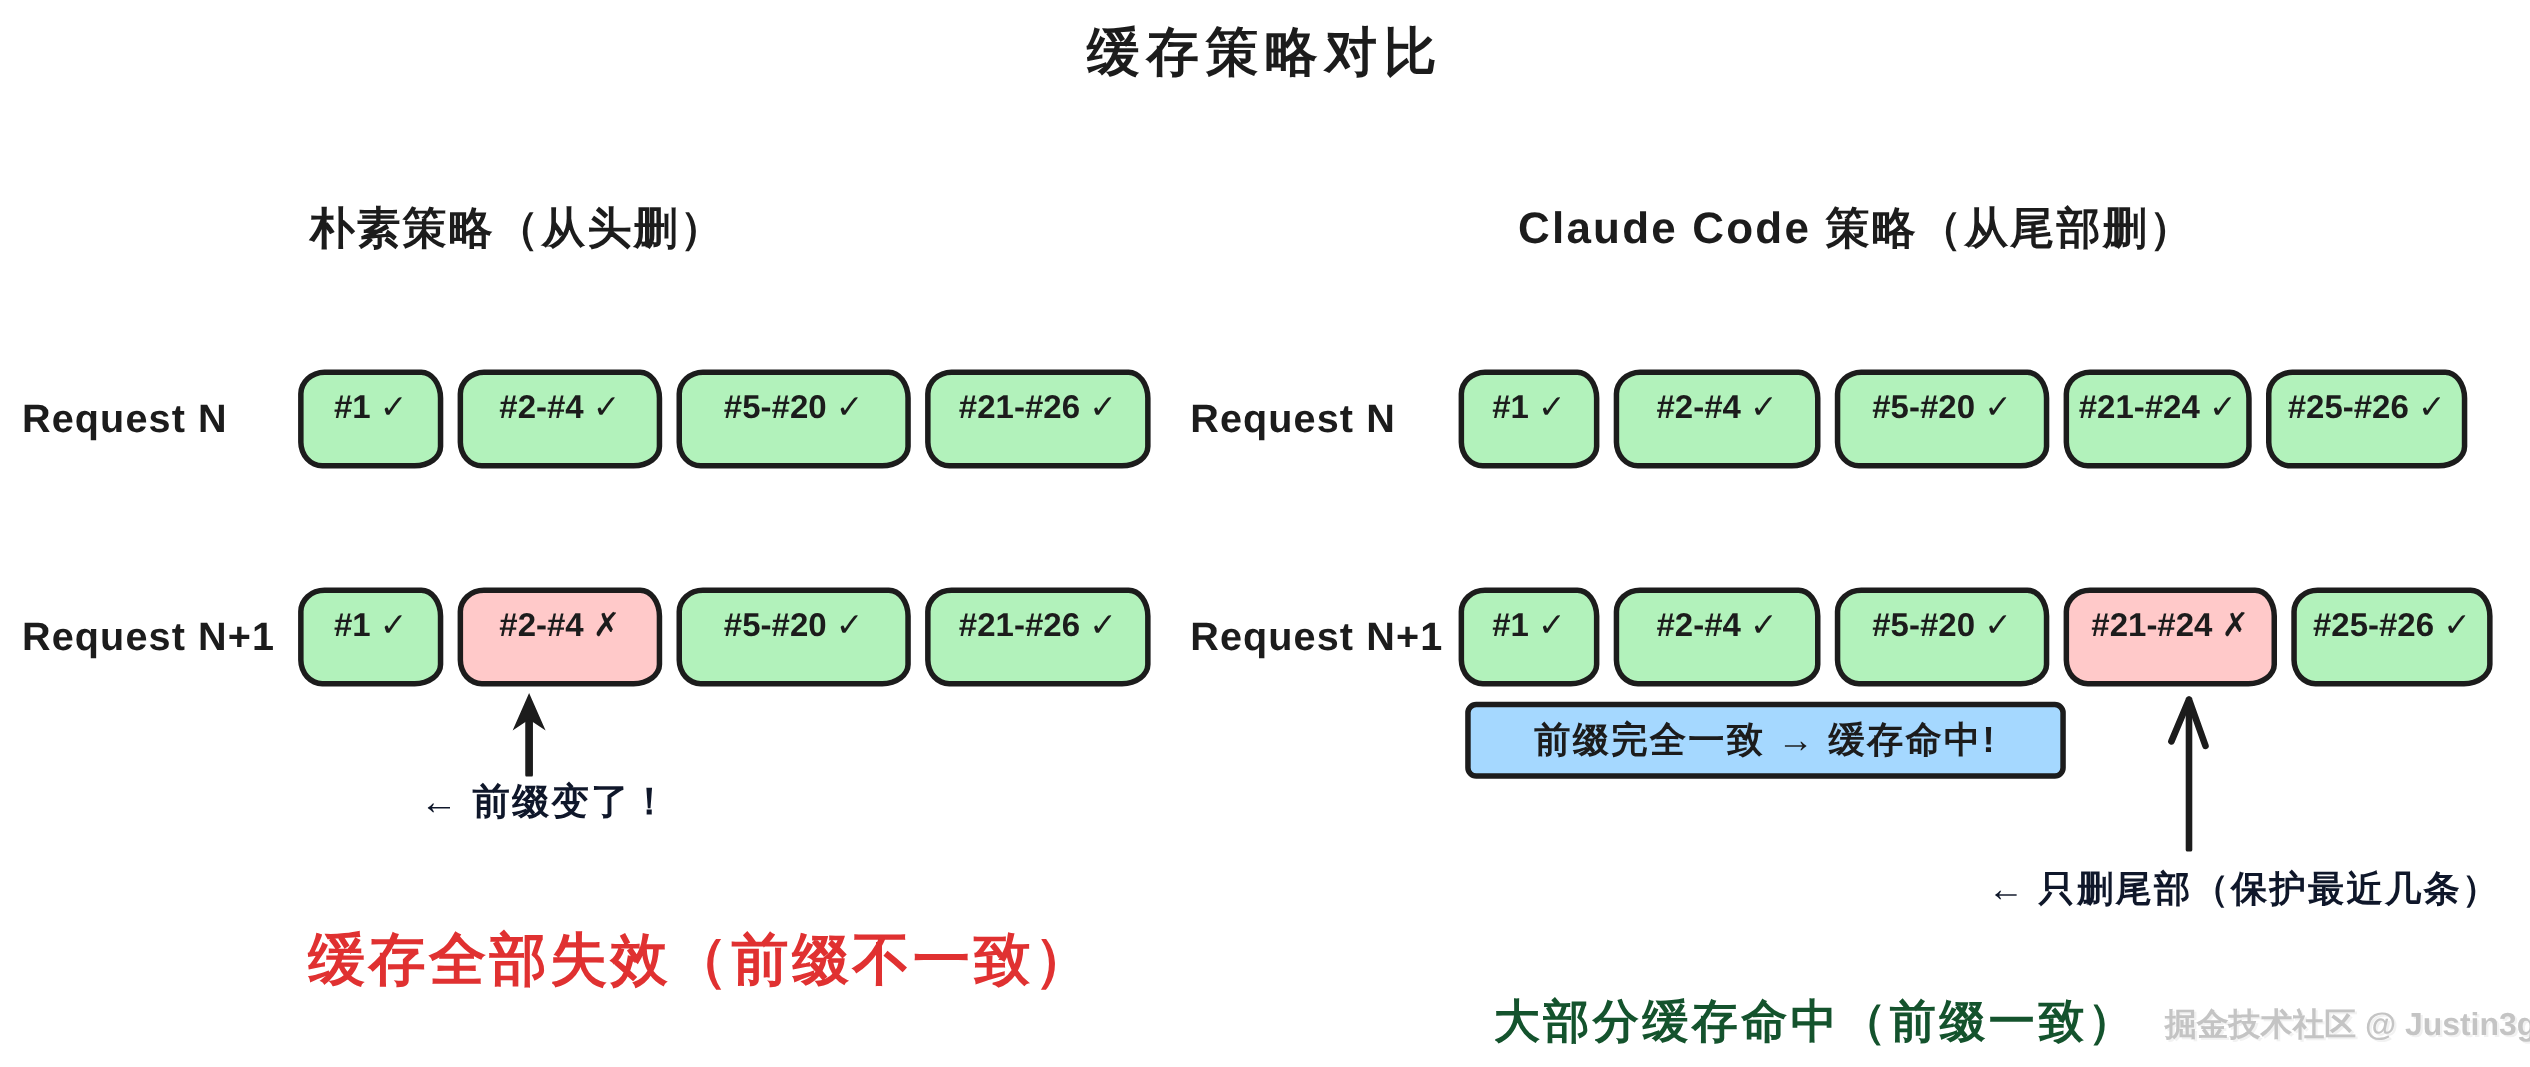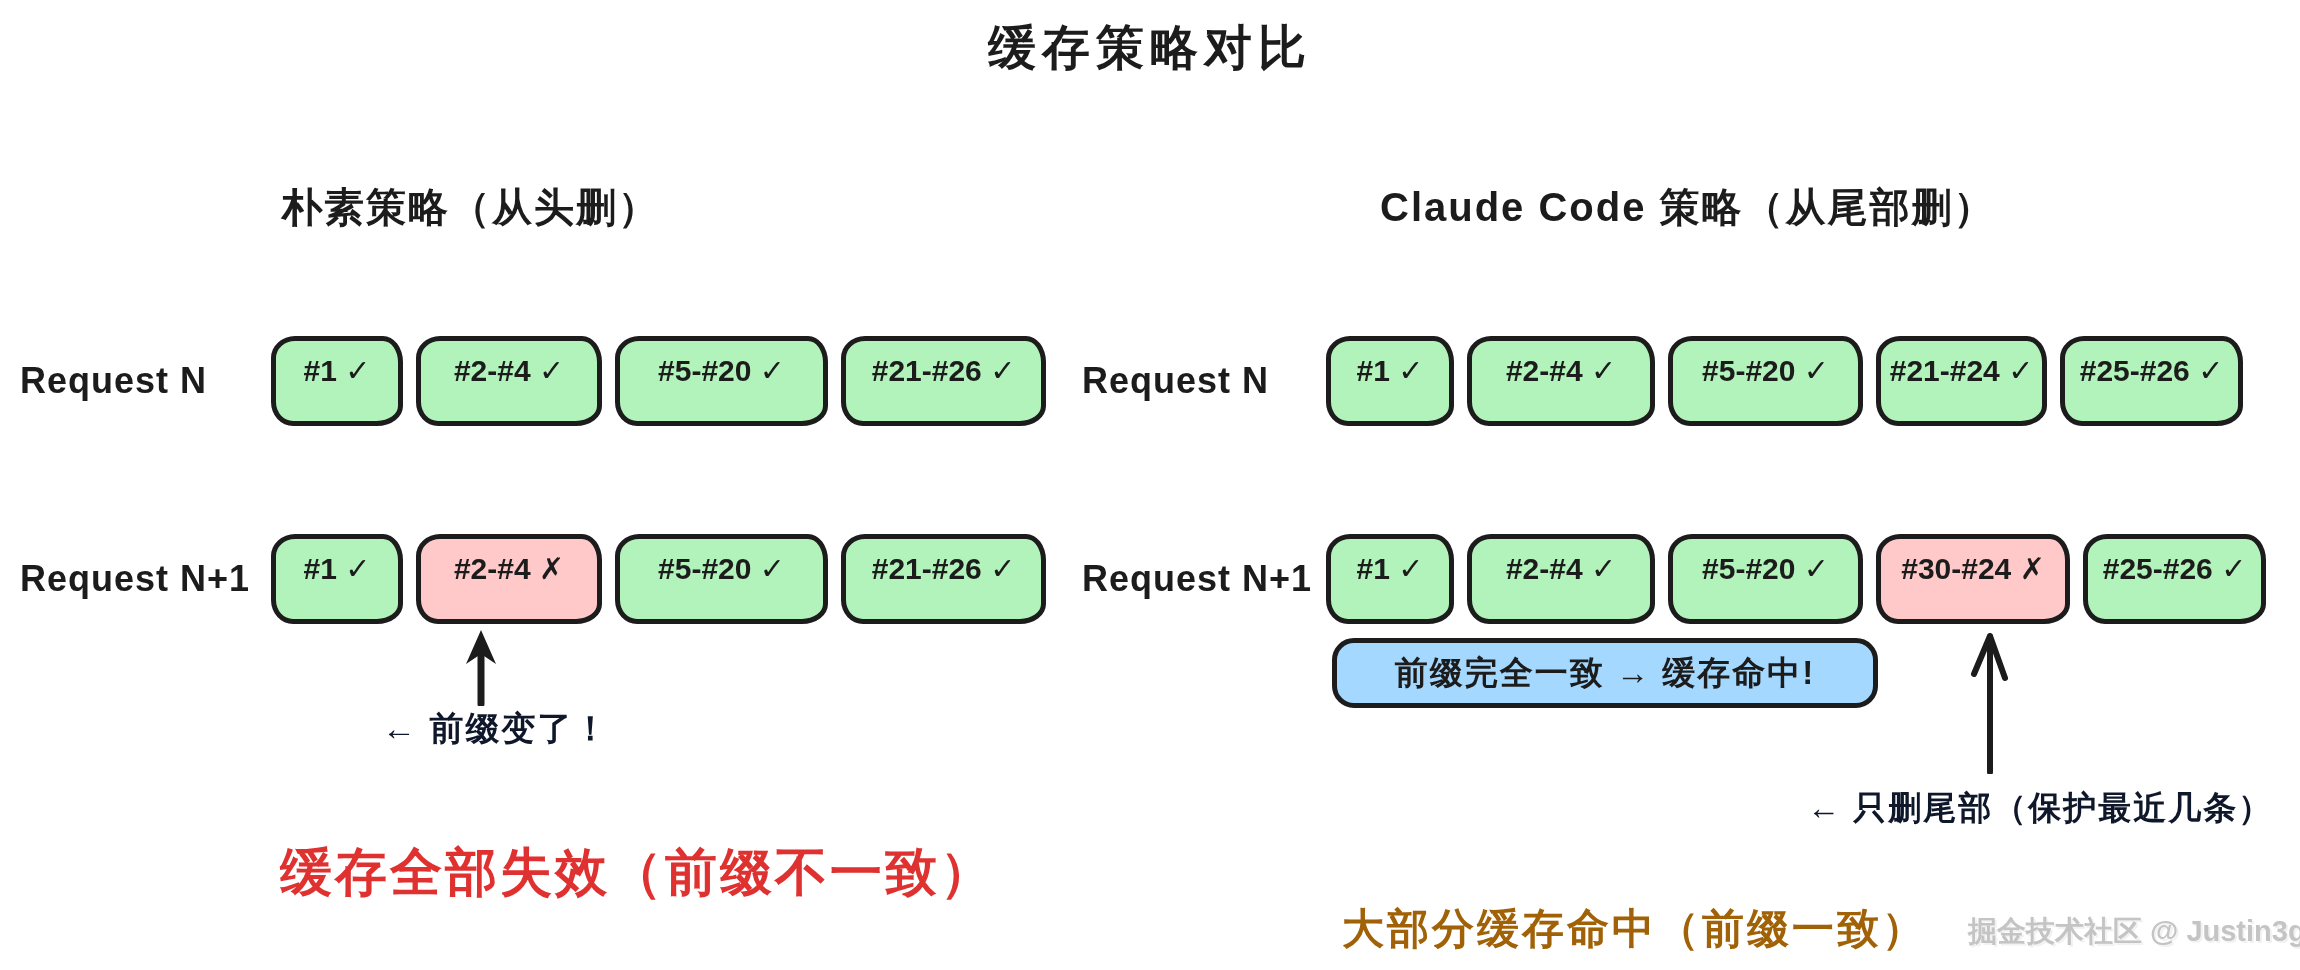--- a/index.html
+++ b/index.html
@@ -27,26 +27,26 @@
     padding:0 8px 22px 8px;
     background:#b2f2bb;
     border:5px solid #1c1c1c;
     border-radius:24px 20px 26px 22px / 22px 26px 20px 24px;
     font-size:30px;font-weight:600;white-space:nowrap;
   }
   .box.miss{background:#ffc9c9;}
   .banner{
     box-sizing:border-box;
     display:flex;align-items:center;justify-content:center;
-    background:#a5d8ff;border:5px solid #1c1c1c;border-radius:22px;
+    background:#a5d8ff;border:5px solid #1c1c1c;border-radius:10px;
     font-size:33px;font-weight:600;letter-spacing:2px;white-space:nowrap;
   }
   .note{font-size:34px;font-weight:600;color:#0f172a;white-space:nowrap;letter-spacing:2px;}
   .summary-bad{font-size:52px;font-weight:bold;color:#e03131;white-space:nowrap;letter-spacing:3px;}
-  .summary-good{font-size:42px;font-weight:bold;color:#a16207;white-space:nowrap;letter-spacing:3px;}
+  .summary-good{font-size:42px;font-weight:bold;color:#14532d;white-space:nowrap;letter-spacing:3px;margin-left:16px;}
   .watermark{
     font-size:29px;font-weight:600;color:#c4c4c4;white-space:nowrap;
     text-shadow:2px 2px 0 #f2f2f2;
   }
   svg{display:block;}
 </style>
 </head>
 <body>
 
 <div class="abs title">缓存策略对比</div>
@@ -84,21 +84,21 @@
     <div class="box" style="width:183px;">#25-#26 ✓</div>
   </div>
 </div>
 
 <div class="abs row" style="left:1082px;top:534px;">
   <span class="row-label" style="width:244px;">Request N+1</span>
   <div class="boxes">
     <div class="box" style="width:128px;">#1 ✓</div>
     <div class="box" style="width:188px;">#2-#4 ✓</div>
     <div class="box" style="width:195px;">#5-#20 ✓</div>
-    <div class="box miss" style="width:194px;">#30-#24 ✗</div>
+    <div class="box miss" style="width:194px;">#21-#24 ✗</div>
     <div class="box" style="width:183px;">#25-#26 ✓</div>
   </div>
 </div>
 
 <div class="abs banner" style="left:1332px;top:638px;width:546px;height:70px;">前缀完全一致 → 缓存命中!</div>
 
 <div class="abs" style="left:451px;top:628px;">
   <svg width="60" height="78" viewBox="0 0 60 78">
     <path d="M30 76 L30 18" stroke="#1c1c1c" stroke-width="7" fill="none" stroke-linecap="round"></path>
     <polygon points="30,2 15,36 30,26 45,36" fill="#1c1c1c"></polygon>

